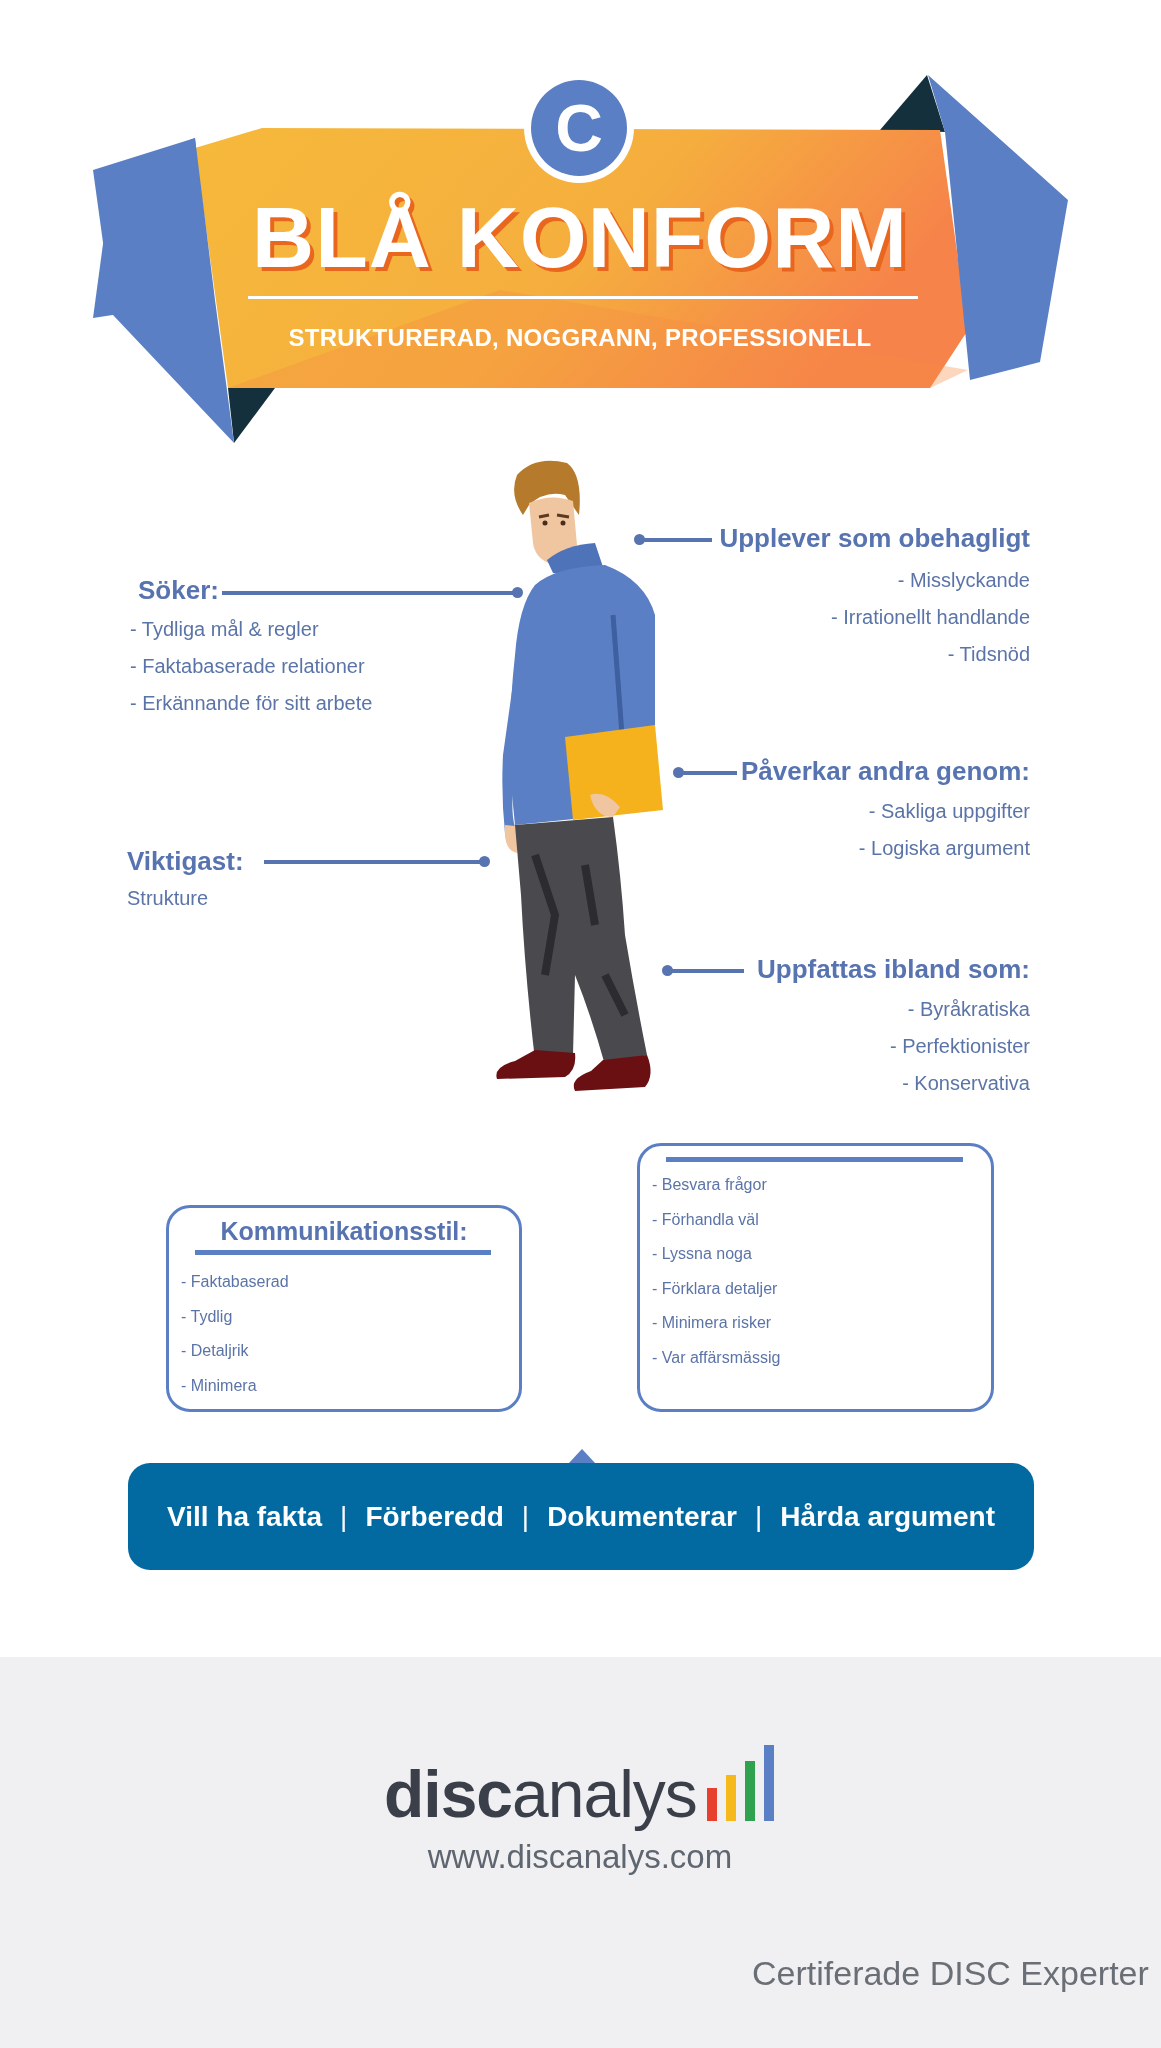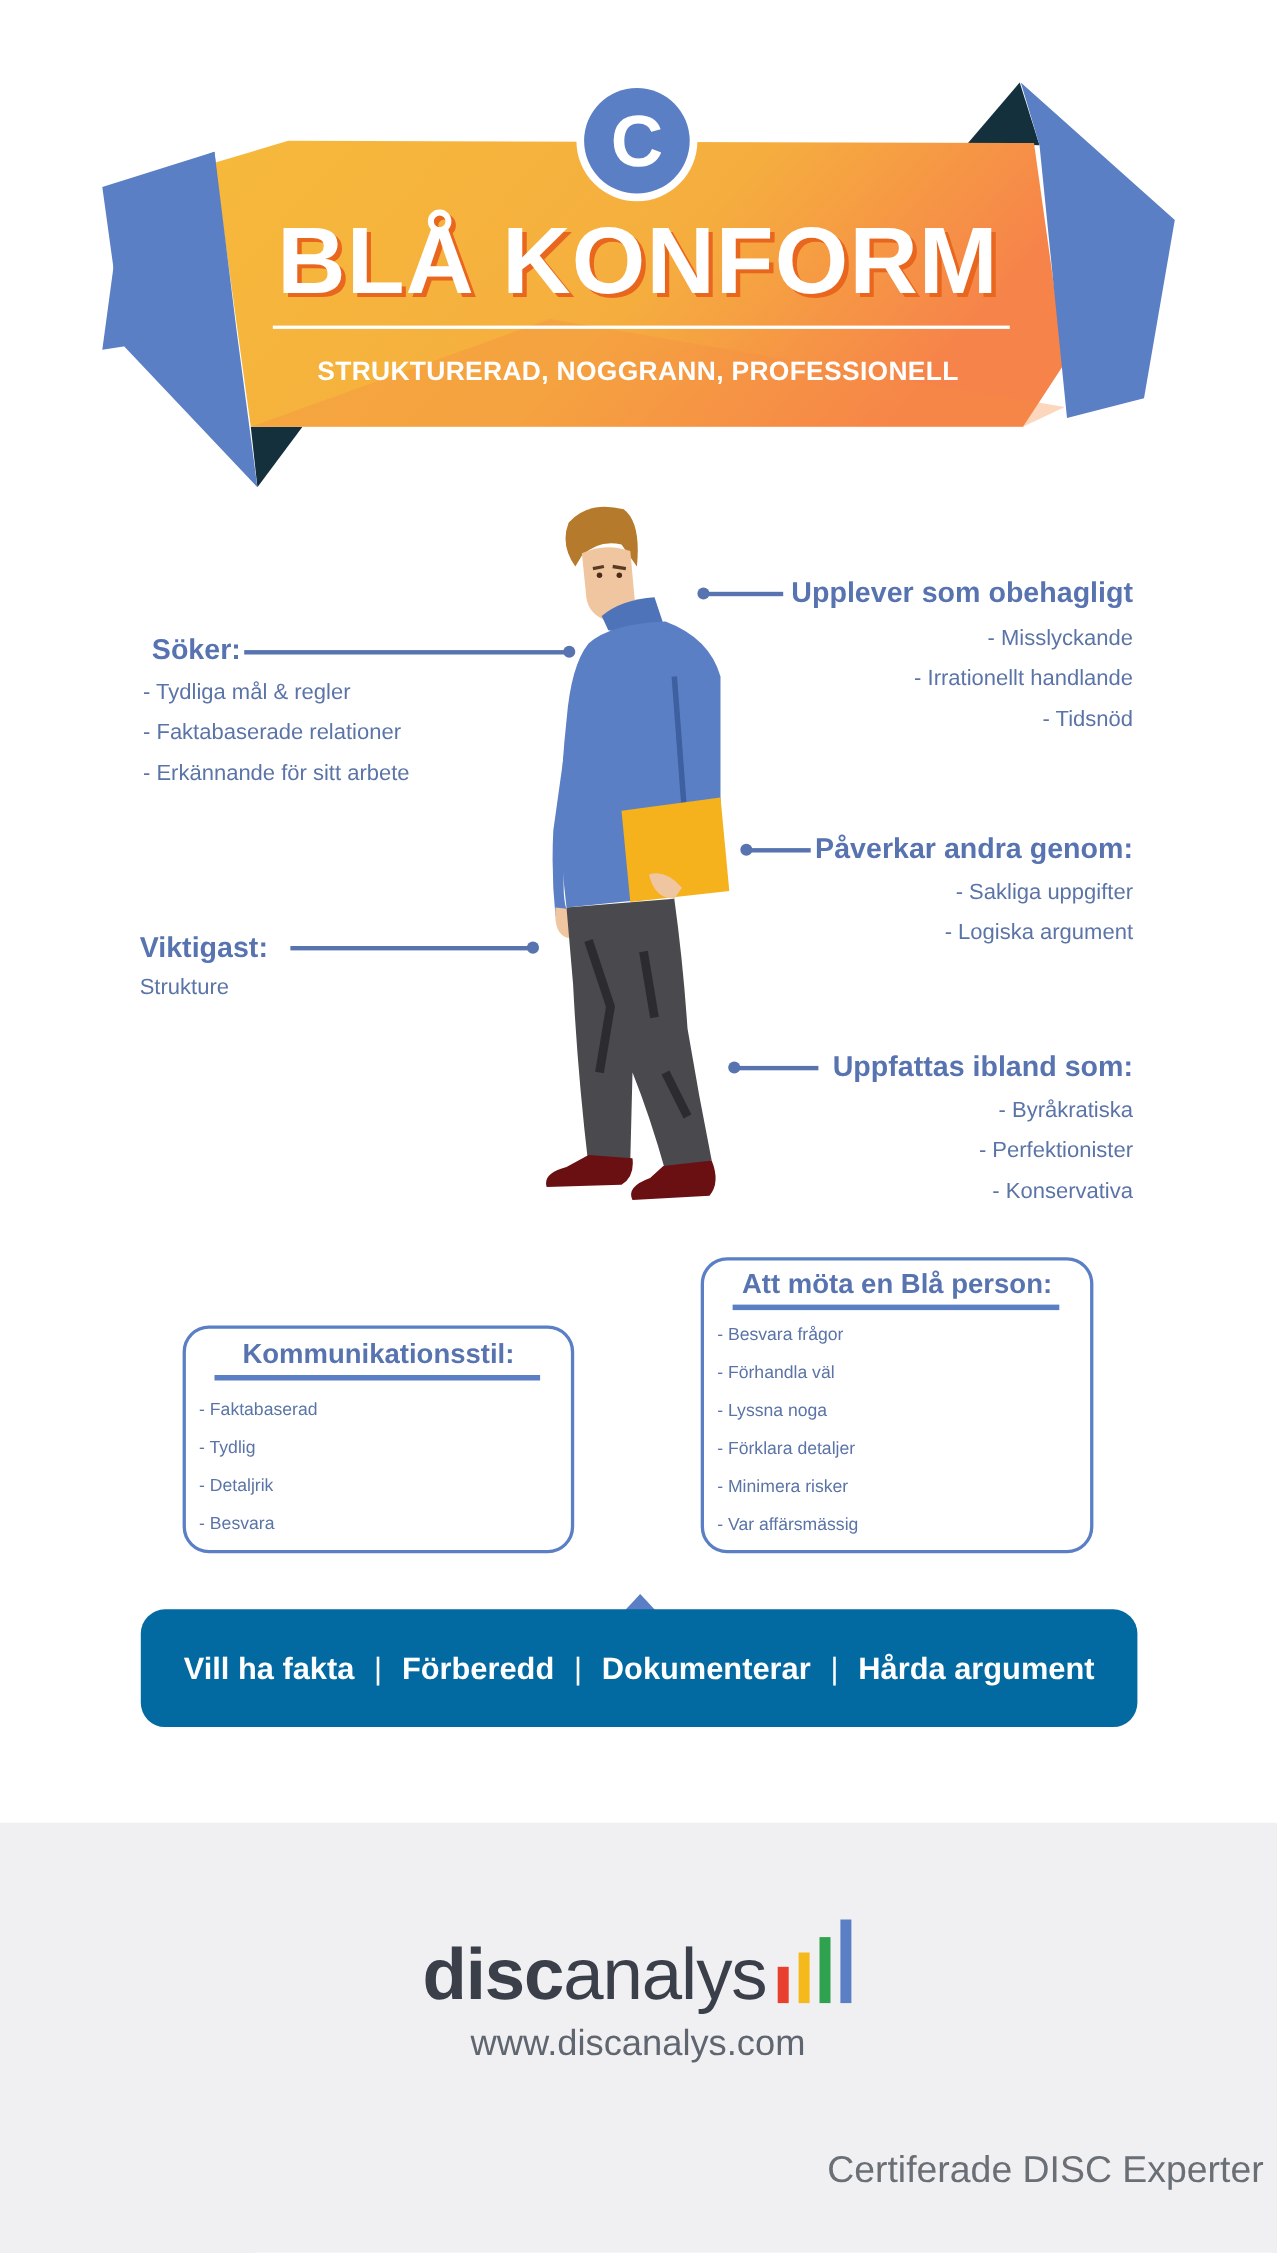--- a/index.html
+++ b/index.html
@@ -163,25 +163,24 @@
   <div class="item">- Perfektionister</div>
   <div class="item">- Konservativa</div>
 </div>
 
 <div class="box" style="left:166px;top:1205px;width:356px;height:207px;padding-top:9px">
   <div class="box-title">Kommunikationsstil:</div>
   <div class="box-rule" style="margin-left:26px;margin-right:28px"></div>
   <div class="item">- Faktabaserad</div>
   <div class="item">- Tydlig</div>
   <div class="item">- Detaljrik</div>
-  <div class="item">- Besvara</div>
+  <div class="item">- Minimera</div>
 </div>
 
 <div class="box" style="left:637px;top:1143px;width:357px;height:269px;padding-top:7px">
-  <div class="box-title">Att möta en Blå person:</div>
   <div class="box-rule" style="margin-left:26px;margin-right:28px;margin-bottom:6px"></div>
   <div class="item">- Besvara frågor</div>
   <div class="item">- Förhandla väl</div>
   <div class="item">- Lyssna noga</div>
   <div class="item">- Förklara detaljer</div>
   <div class="item">- Minimera risker</div>
   <div class="item">- Var affärsmässig</div>
 </div>
 
 <div class="pill-notch"></div>

